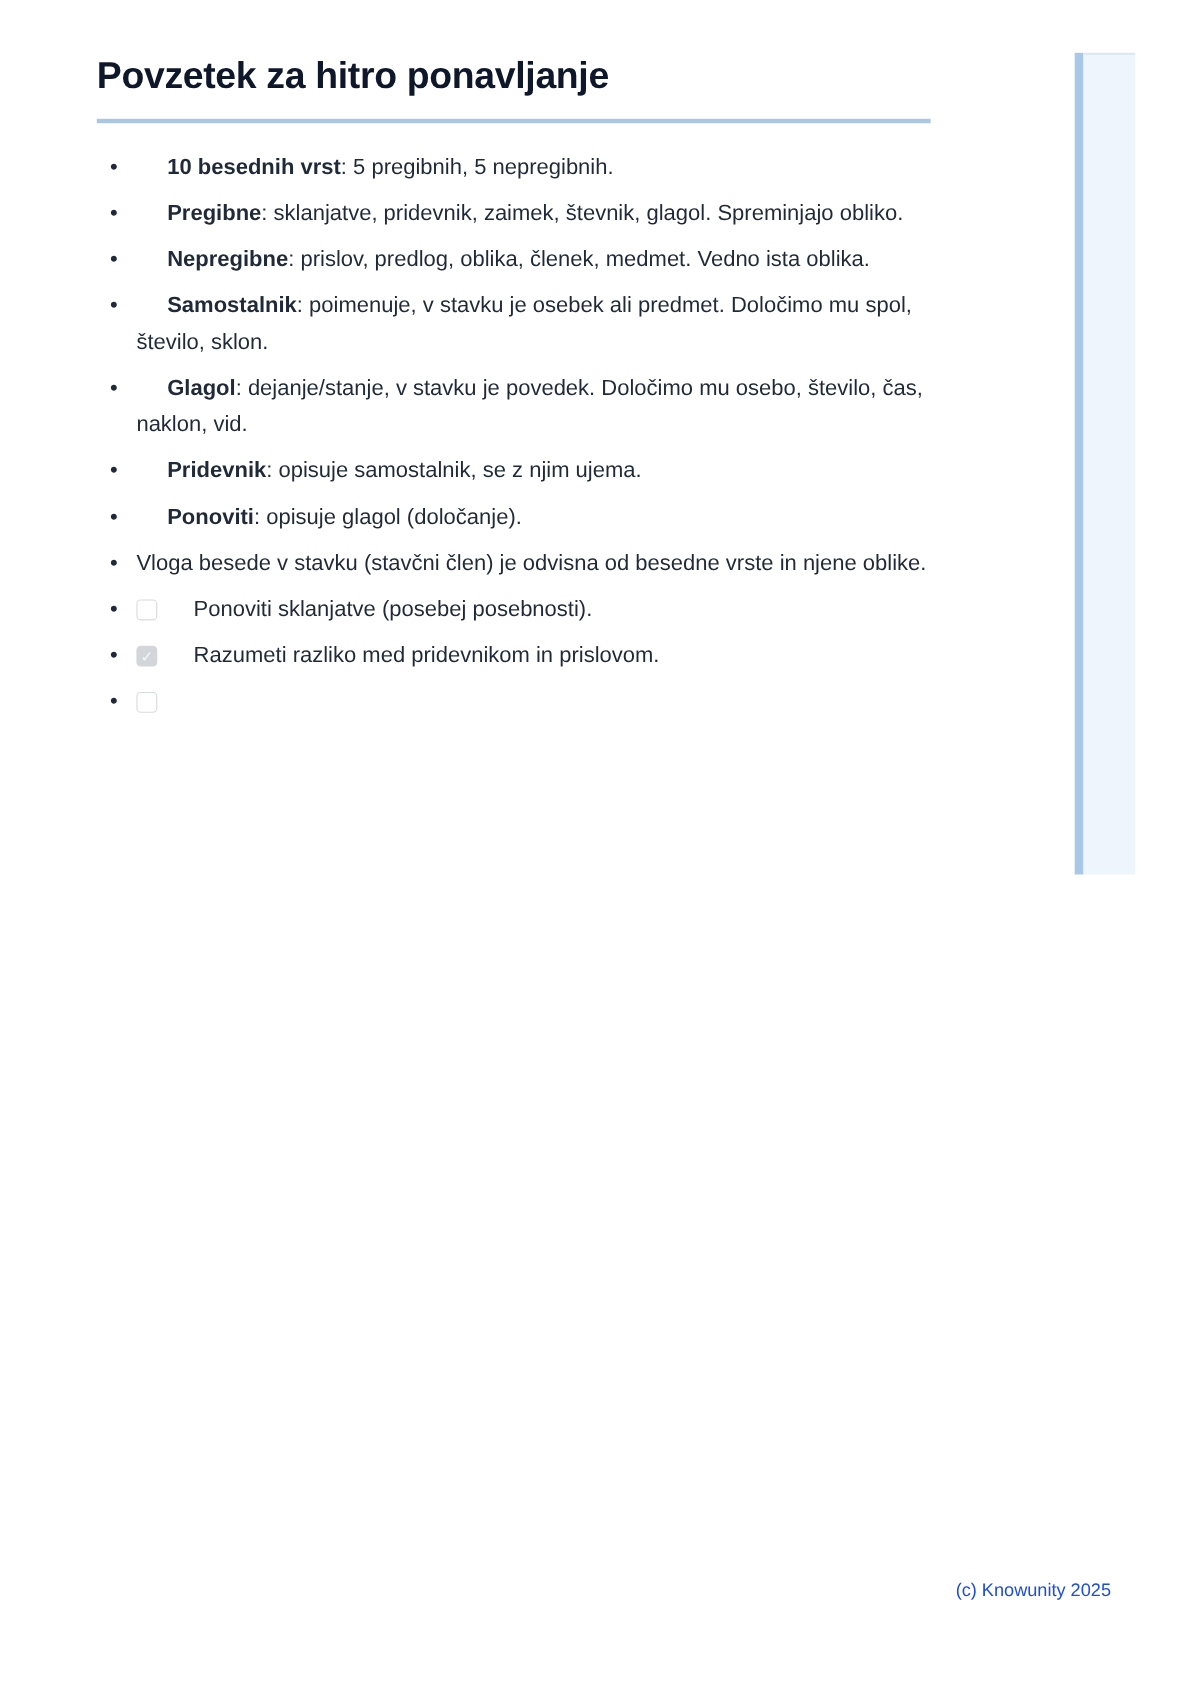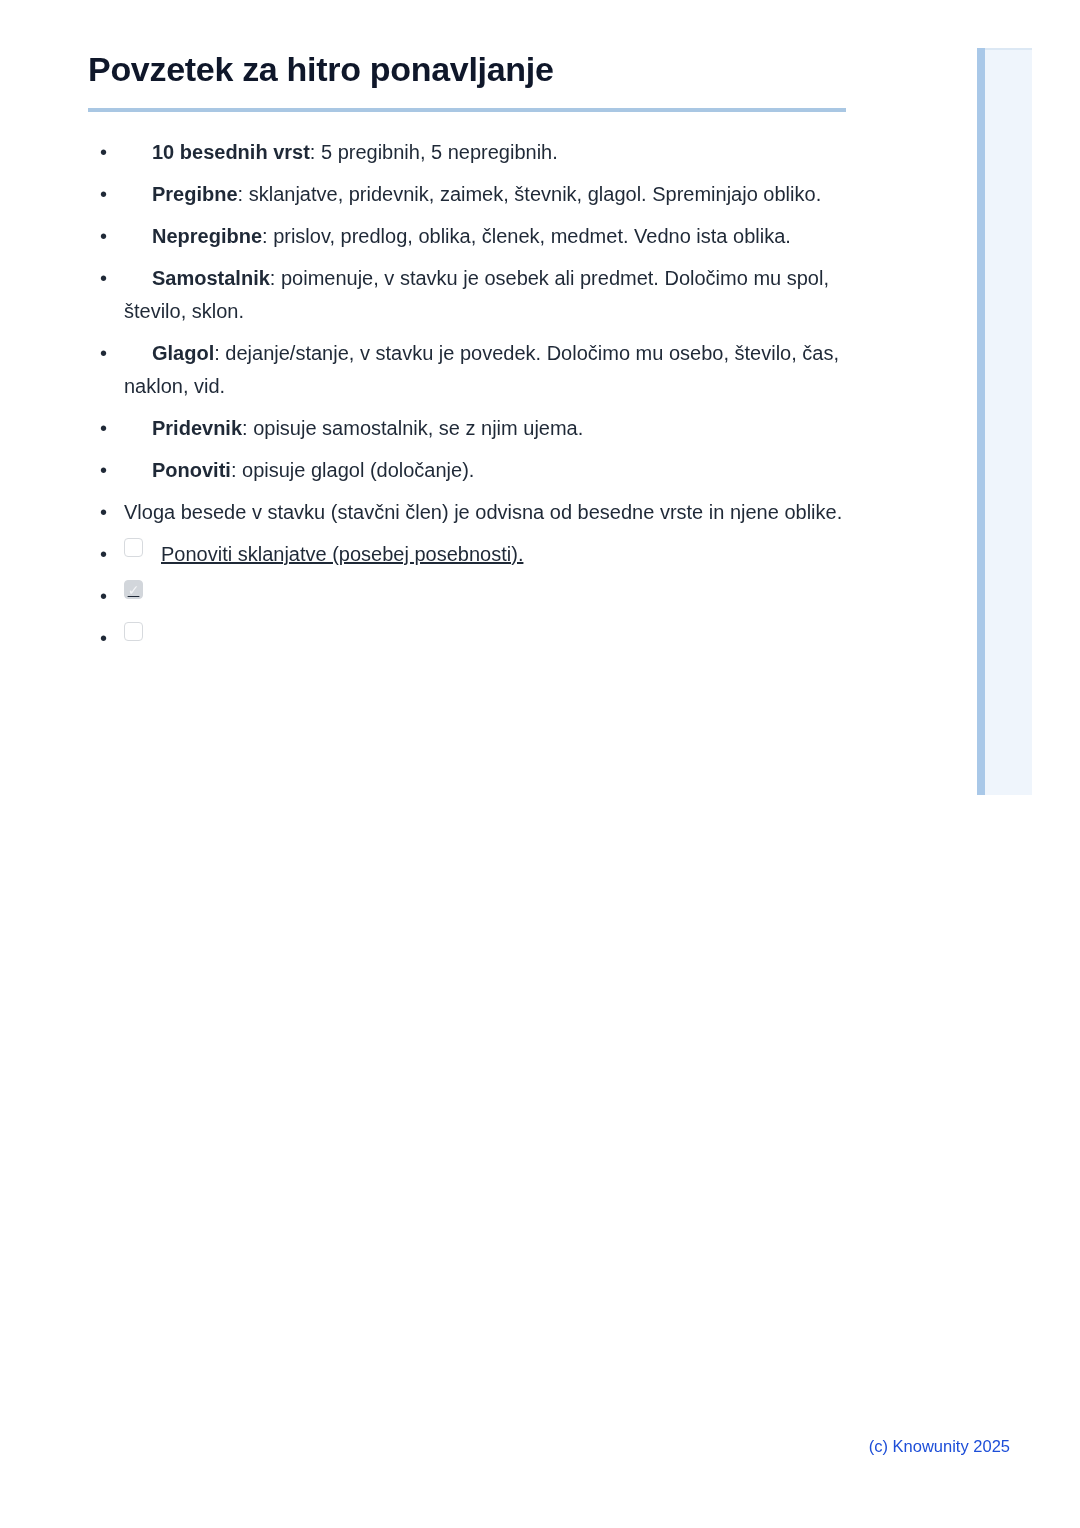--- a/index.html
+++ b/index.html
@@ -45,23 +45,22 @@
   }
   .marker {
     flex: 0 0 36px;
     padding-left: 12px;
     color: #1f2937;
     font-size: 20px;
   }
   .item-content { flex: 1; }
   .task-content {
     display: flex;
-    align-items: flex-start;
-    gap: 18px;
-    text-decoration: underline;
+    align-items: center;
+    gap: 33px;
   }
   .checkbox {
     display: inline-flex;
     align-items: center;
     justify-content: center;
     width: 19px;
     height: 19px;
     border-radius: 4px;
     background: #ffffff;
     border: 1.5px solid #d7dade;
@@ -150,20 +149,21 @@
             <span class="checkbox"></span>
             <span>Ponoviti sklanjatve (posebej posebnosti).</span>
           </div>
         </li>
         <li>
           <span class="marker">•</span>
           <div class="item-content task-content">
             <span class="checkbox checked">
               <span class="check-glyph">✓</span>
             </span>
+            <span>Razumeti razliko med pridevnikom in prislovom.</span>
           </div>
         </li>
         <li>
           <span class="marker">•</span>
           <div class="item-content task-content">
             <span class="checkbox"></span>
           </div>
         </li>
       </ul>
   </div>

